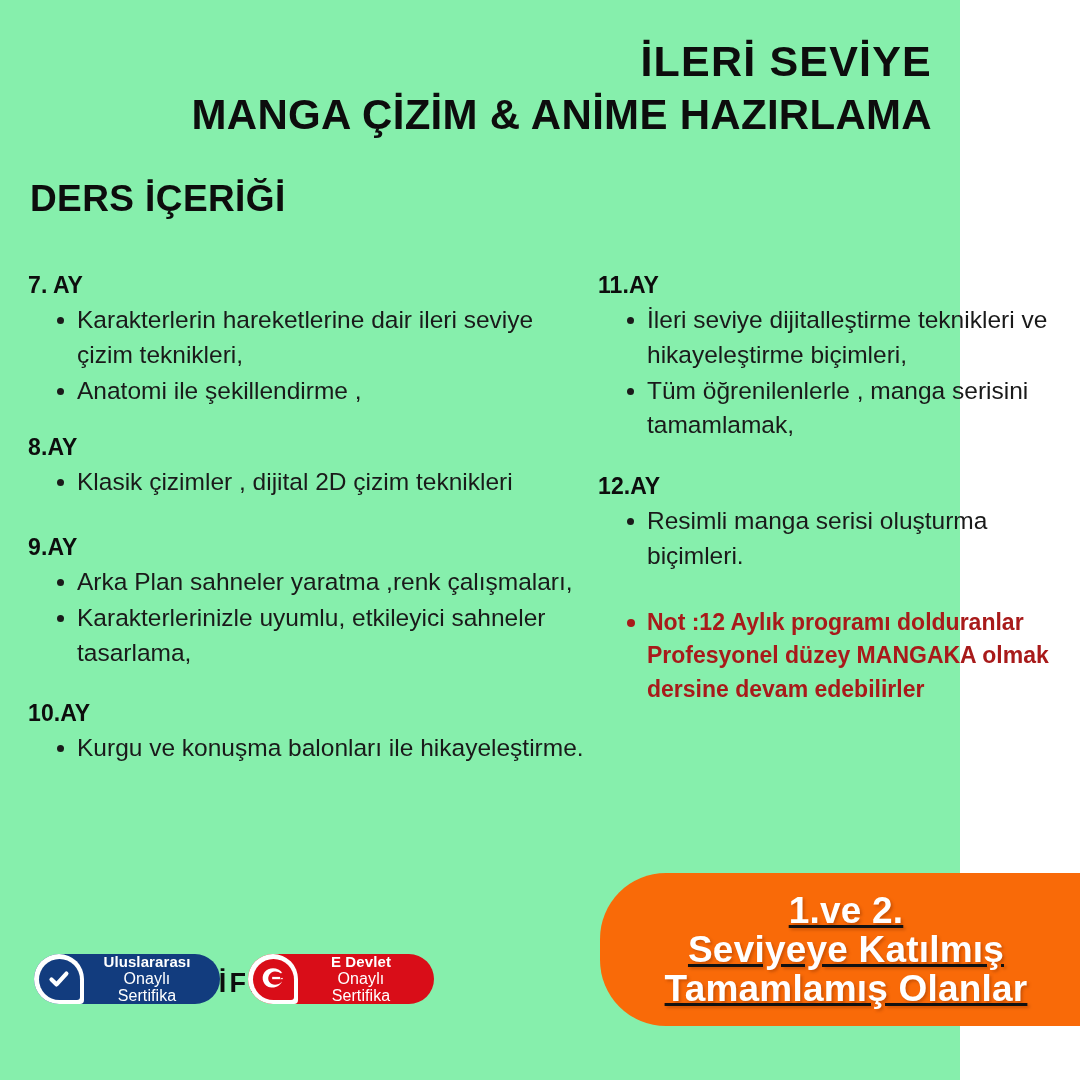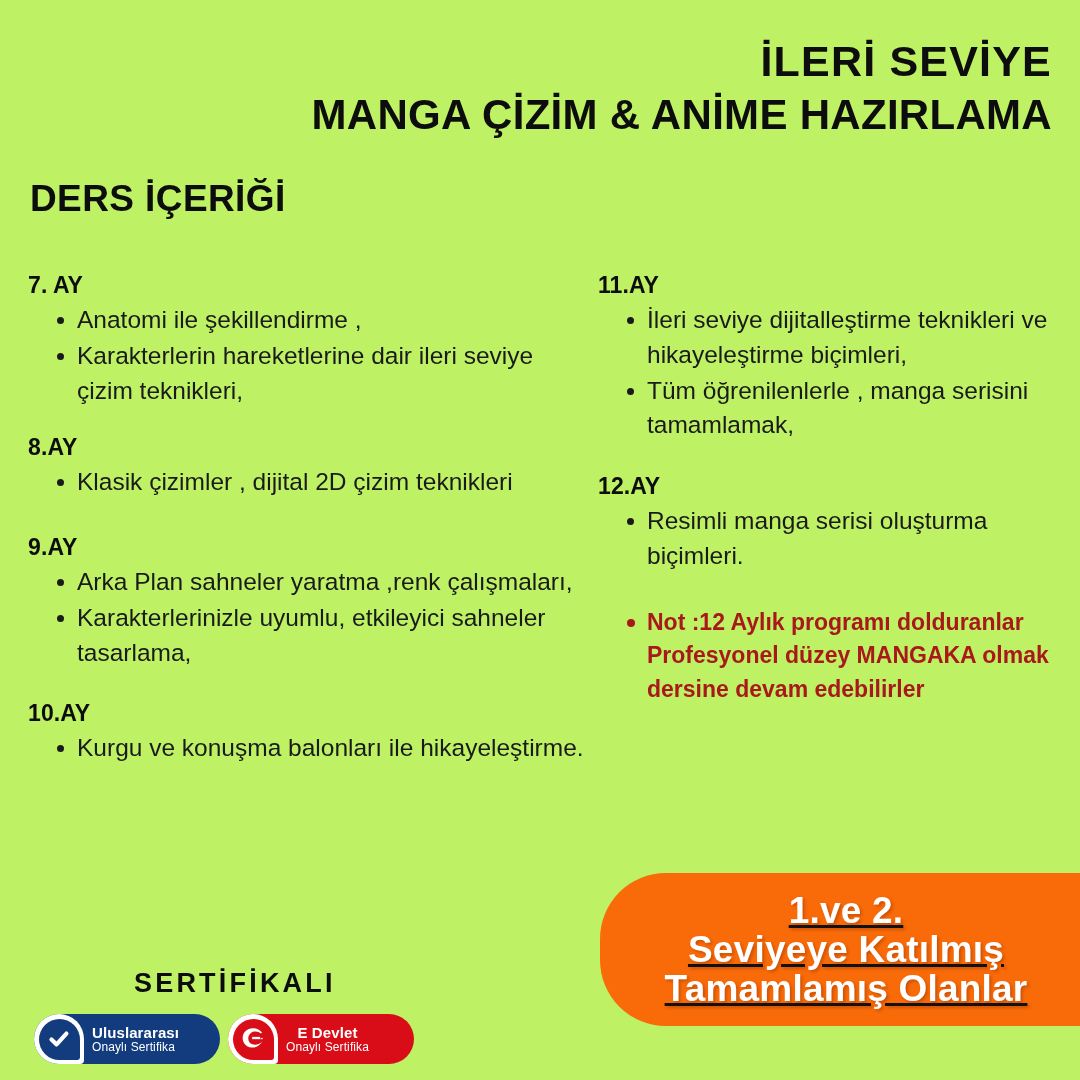--- a/index.html
+++ b/index.html
@@ -10,23 +10,23 @@
   body {
     width: 1080px;
     height: 1080px;
     overflow: hidden;
     font-family: "Liberation Sans", sans-serif;
     color: #111111;
     position: relative;
   }
   .page {
     position: relative;
-    width: 1080px;
+    width: 960px;
     height: 1080px;
-    background: #bef264;
+    background: #86efac;
   }
 
   
   .header {
     position: absolute;
     top: 38px;
     left: 28px;
     right: 28px;
     text-align: right;
   }
@@ -162,23 +162,23 @@
     top: 968px;
     font-size: 27px;
     font-weight: 800;
     letter-spacing: 3.2px;
     color: #0d0d0d;
   }
 
   .badges {
     position: absolute;
     left: 34px;
-    top: 1014px;
-    display: flex;
-    gap: 8px;
+    top: 954px;
+    display: flex;
+    gap: 28px;
   }
   .badge {
     position: relative;
     height: 50px;
     border-radius: 25px;
     display: flex;
     align-items: center;
     padding-left: 58px;
     padding-right: 18px;
     box-sizing: border-box;
@@ -213,44 +213,44 @@
   .badge-text .l1 {
     color: #ffffff;
     font-weight: 800;
     font-size: 15px;
     text-align: center;
     letter-spacing: 0.1px;
   }
   .badge-text .l2 {
     color: #ffffff;
     font-weight: 400;
-    font-size: 12px;
-    text-align: left;
+    font-size: 16px;
+    text-align: center;
     letter-spacing: 0.1px;
   }
 </style>
 </head>
 <body>
 
 <div class="page">
 
   <div class="header">
     <div class="header-line1">İLERİ SEVİYE</div>
     <div class="header-line2">MANGA ÇİZİM &amp; ANİME HAZIRLAMA</div>
   </div>
 
   <div class="page-title">DERS İÇERİĞİ</div>
 
   <div class="col col-left">
 
     <div class="month-block gap-m7">
       <div class="month-heading">7. AY</div>
       <ul class="bullets">
+        <li>Karakterlerin hareketlerine dair ileri seviye çizim teknikleri,</li>
         <li>Anatomi ile şekillendirme ,</li>
-        <li>Karakterlerin hareketlerine dair ileri seviye çizim teknikleri,</li>
       </ul>
     </div>
 
     <div class="month-block gap-m8">
       <div class="month-heading">8.AY</div>
       <ul class="bullets">
         <li>Klasik çizimler , dijital 2D çizim teknikleri</li>
       </ul>
     </div>
 

